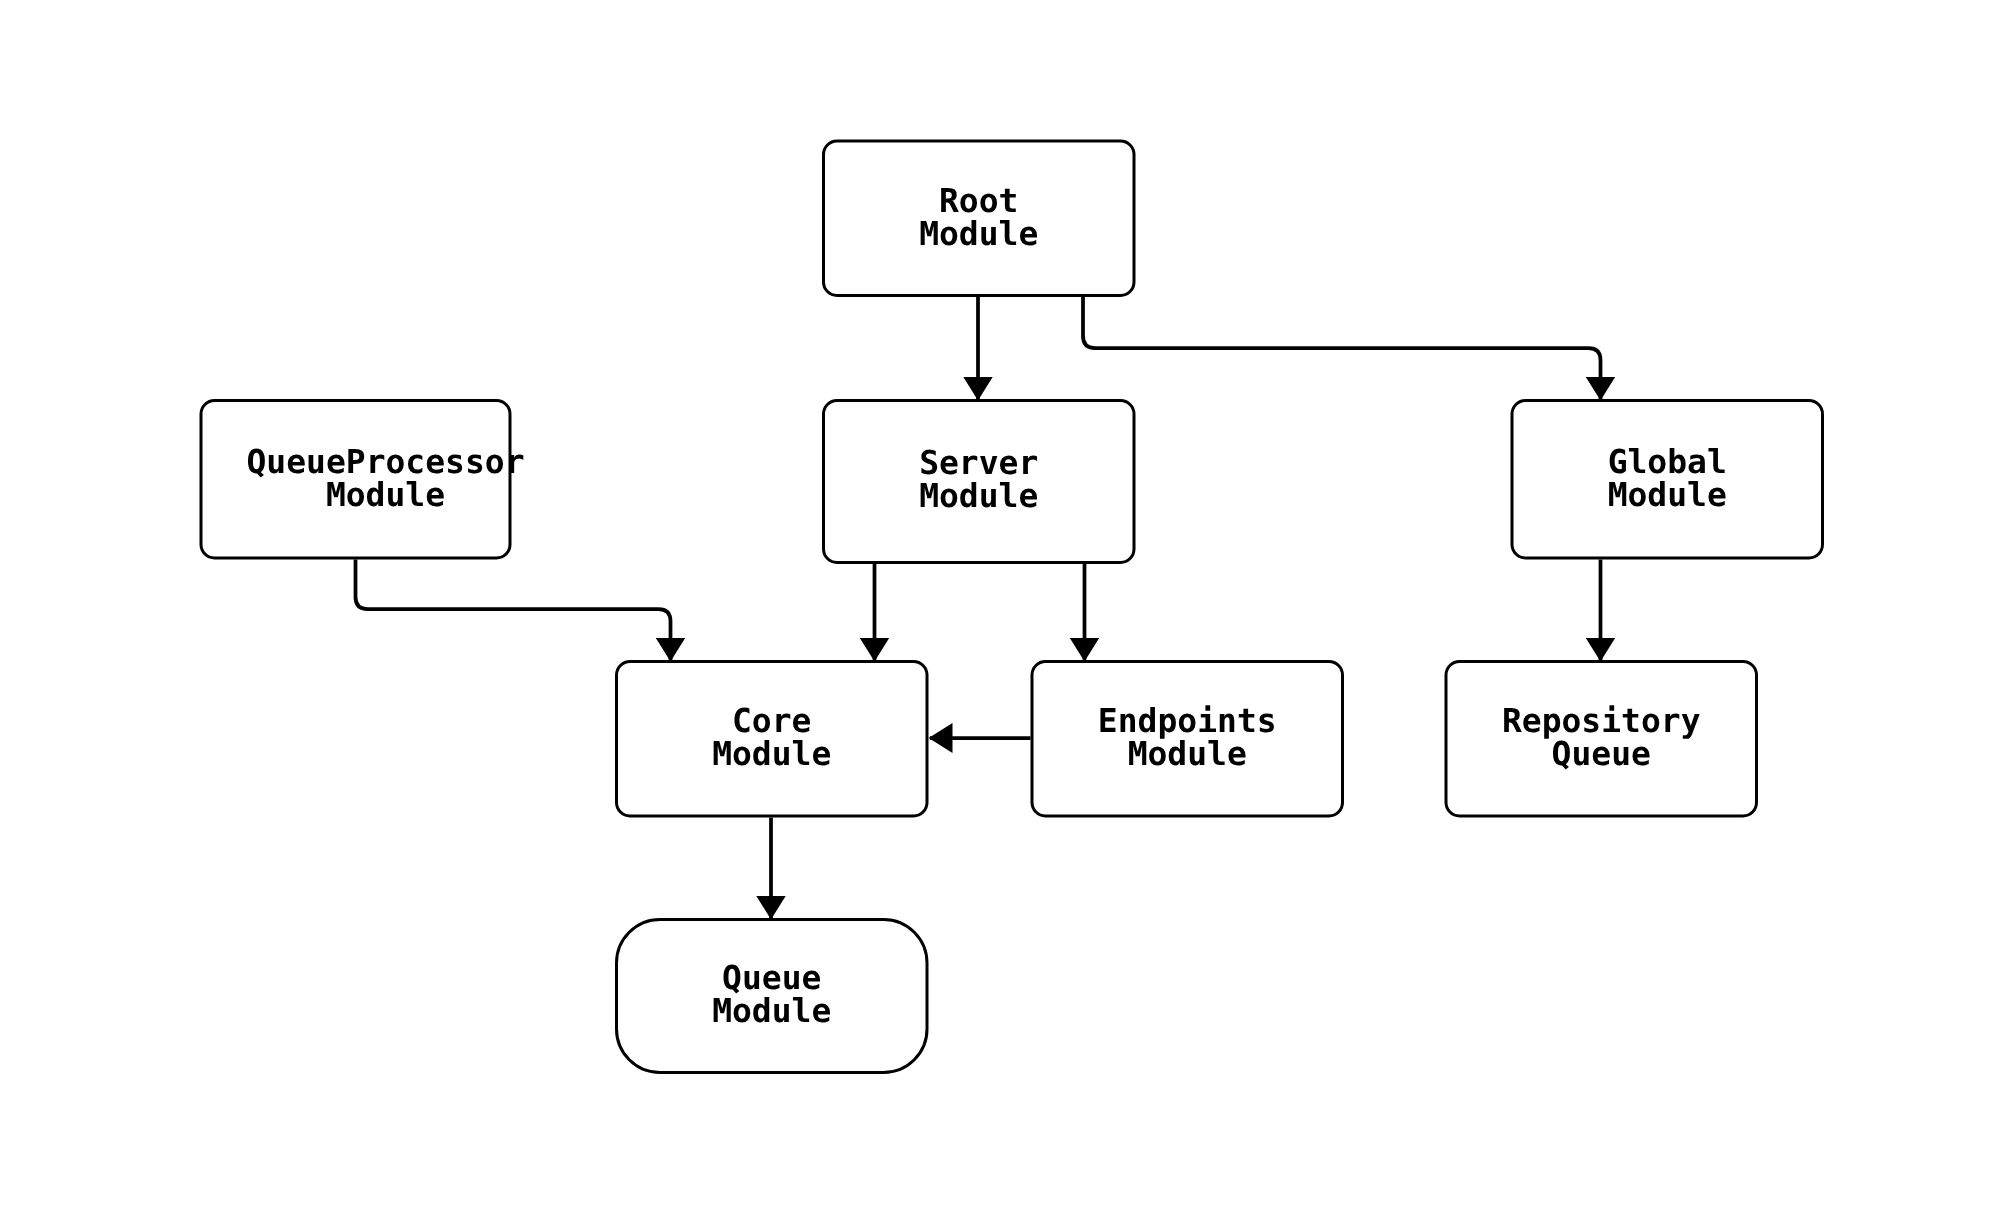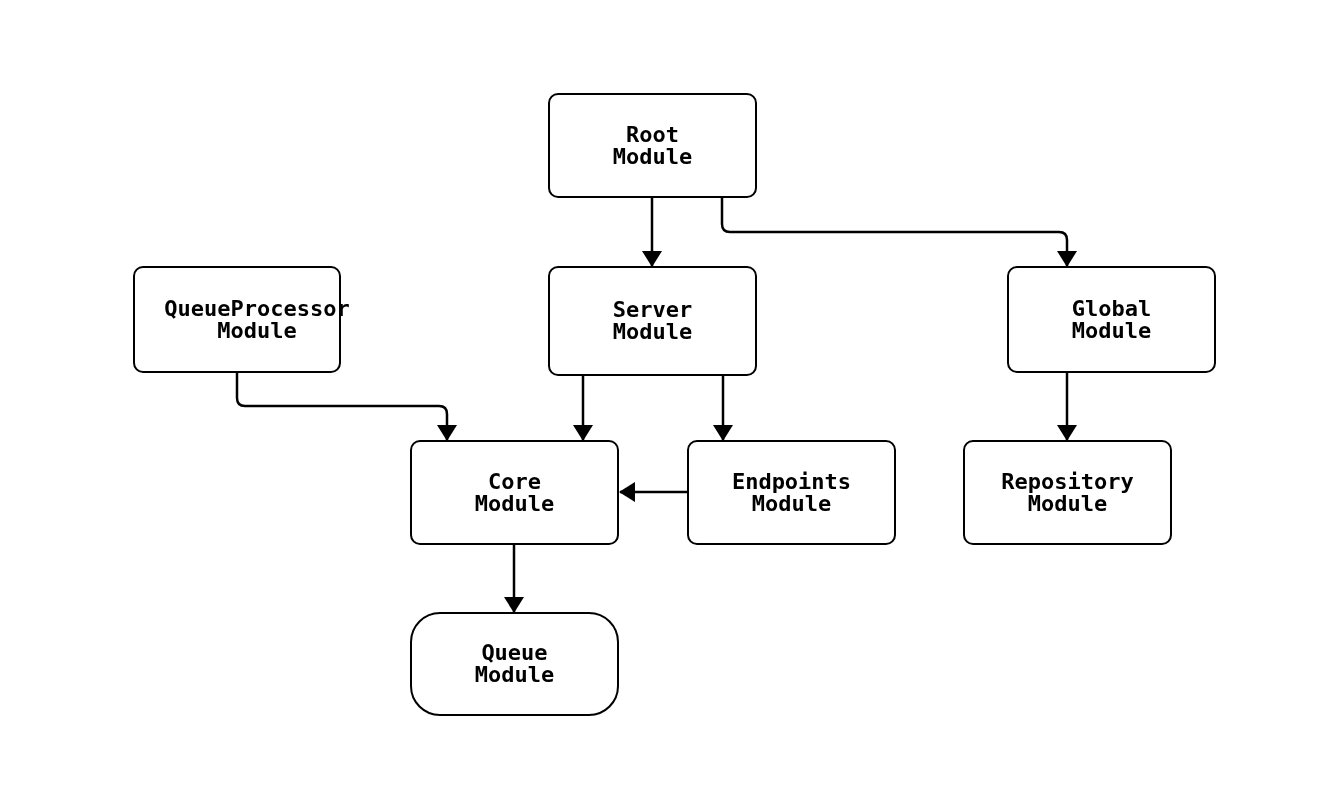--- a/index.html
+++ b/index.html
@@ -84,20 +84,20 @@
   <div class="node" style="left: 410px; top: 440px; width: 209px; height: 105px;">
     <span class="node-label">Core
 Module</span>
   </div>
   <div class="node" style="left: 687px; top: 440px; width: 209px; height: 105px;">
     <span class="node-label">Endpoints
 Module</span>
   </div>
   <div class="node" style="left: 963px; top: 440px; width: 209px; height: 105px;">
     <span class="node-label">Repository
-Module</span>
+Queue</span>
   </div>
   <div class="node" style="left: 410px; top: 612px; width: 209px; height: 104px; border-radius: 30px;">
     <span class="node-label">Queue
 Module</span>
   </div>
 
 </div>
 
 </body></html>

